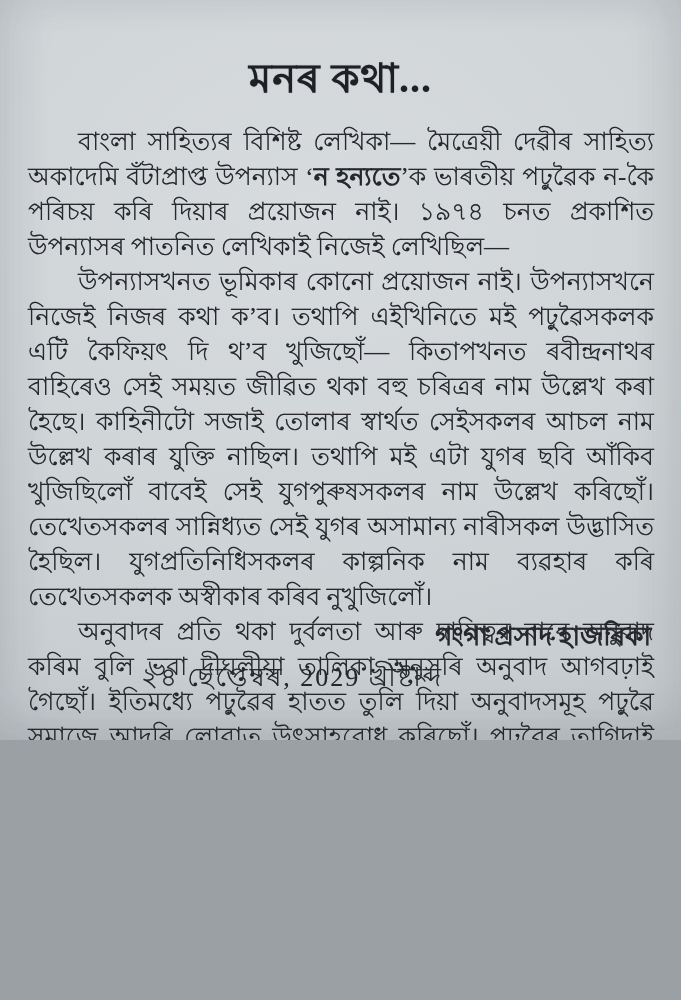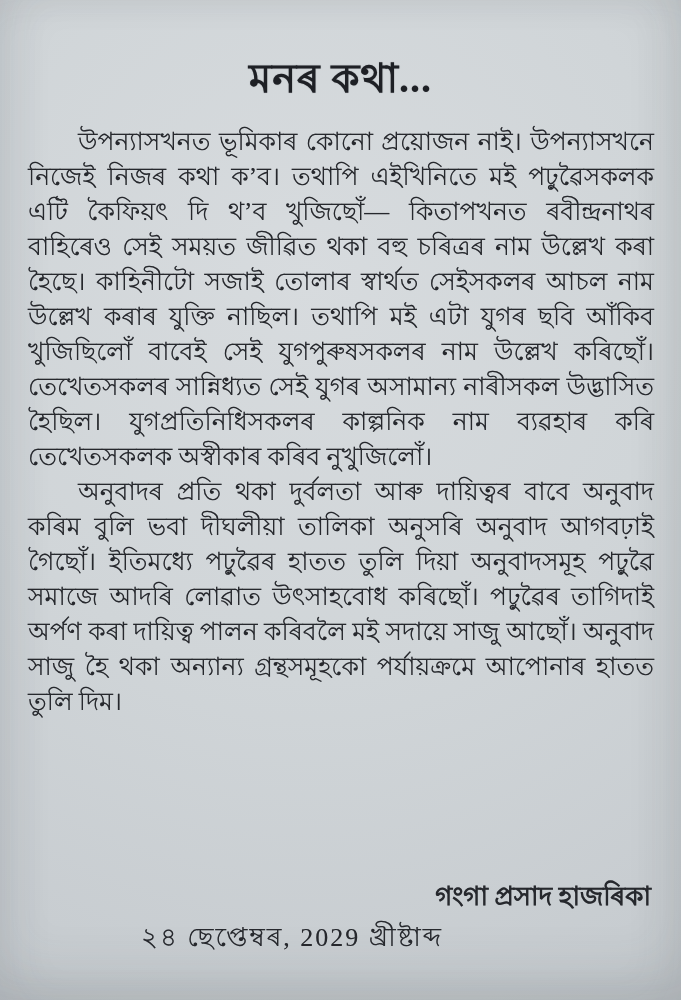--- a/index.html
+++ b/index.html
@@ -3,21 +3,21 @@
 <meta charset="utf-8">
 <style>
   html, body {
     margin: 0;
     padding: 0;
     background: #9aa0a4;
   }
   .page {
     position: relative;
     width: 681px;
-    height: 1000px;
+    height: 740px;
     margin: 0 auto;
     overflow: hidden;
     background:
       radial-gradient(130% 95% at 45% 28%, #d7dbde 0%, #d0d5d8 42%, #c7ccd0 78%, #bcc1c6 100%);
     box-shadow: inset 0 -30px 50px rgba(60,65,70,0.10),
                 inset -20px 0 40px rgba(60,65,70,0.06),
                 inset 20px 0 40px rgba(60,65,70,0.05);
     font-family: "Liberation Serif", "DejaVu Serif", serif;
     color: #26282d;
   }
@@ -73,20 +73,21 @@
   .date-line { letter-spacing: 2px; }
   .sig-place { letter-spacing: 0.5px; }
 </style>
 </head>
 <body>
 
 <div class="page">
   <h1 class="page-title">মনৰ কথা...</h1>
 
   <div class="body-text">
+      <p><span>বাংলা সাহিত্যৰ বিশিষ্ট লেখিকা— মৈত্ৰেয়ী দেৱীৰ সাহিত্য অকাদেমি বঁটাপ্ৰাপ্ত উপন্যাস ‘</span><span class="bold">ন হন্যতে</span><span>’ক ভাৰতীয় পঢ়ুৱৈক ন-কৈ পৰিচয় কৰি দিয়াৰ প্ৰয়োজন নাই। ১৯৭৪ চনত প্ৰকাশিত উপন্যাসৰ পাতনিত লেখিকাই নিজেই লেখিছিল—</span></p>
       <p><span>উপন্যাসখনত ভূমিকাৰ কোনো প্ৰয়োজন নাই। উপন্যাসখনে নিজেই নিজৰ কথা ক’ব। তথাপি এইখিনিতে মই পঢ়ুৱৈসকলক এটি কৈফিয়ৎ দি থ’ব খুজিছোঁ— কিতাপখনত ৰবীন্দ্ৰনাথৰ বাহিৰেও সেই সময়ত জীৱিত থকা বহু চৰিত্ৰৰ নাম উল্লেখ কৰা হৈছে। কাহিনীটো সজাই তোলাৰ স্বাৰ্থত সেইসকলৰ আচল নাম উল্লেখ কৰাৰ যুক্তি নাছিল। তথাপি মই এটা যুগৰ ছবি আঁকিব খুজিছিলোঁ বাবেই সেই যুগপুৰুষসকলৰ নাম উল্লেখ কৰিছোঁ। তেখেতসকলৰ সান্নিধ্যত সেই যুগৰ অসামান্য নাৰীসকল উদ্ভাসিত হৈছিল। যুগপ্ৰতিনিধিসকলৰ কাল্পনিক নাম ব্যৱহাৰ কৰি তেখেতসকলক অস্বীকাৰ কৰিব নুখুজিলোঁ।</span></p>
       <p><span>অনুবাদৰ প্ৰতি থকা দুৰ্বলতা আৰু দায়িত্বৰ বাবে অনুবাদ কৰিম বুলি ভবা দীঘলীয়া তালিকা অনুসৰি অনুবাদ আগবঢ়াই গৈছোঁ। ইতিমধ্যে পঢ়ুৱৈৰ হাতত তুলি দিয়া অনুবাদসমূহ পঢ়ুৱৈ সমাজে আদৰি লোৱাত উৎসাহবোধ কৰিছোঁ। পঢ়ুৱৈৰ তাগিদাই অৰ্পণ কৰা দায়িত্ব পালন কৰিবলৈ মই সদায়ে সাজু আছোঁ। অনুবাদ সাজু হৈ থকা অন্যান্য গ্ৰন্থসমূহকো পৰ্যায়ক্ৰমে আপোনাৰ হাতত তুলি দিম।</span></p>
     </div>
 
   <div class="footer">
     <div class="sig-name">গংগা প্ৰসাদ হাজৰিকা</div>
     <div class="footer-row">
       <span class="date-line">২৪ ছেপ্তেম্বৰ, 2029 খ্ৰীষ্টাব্দ</span>
     </div>
   </div>

